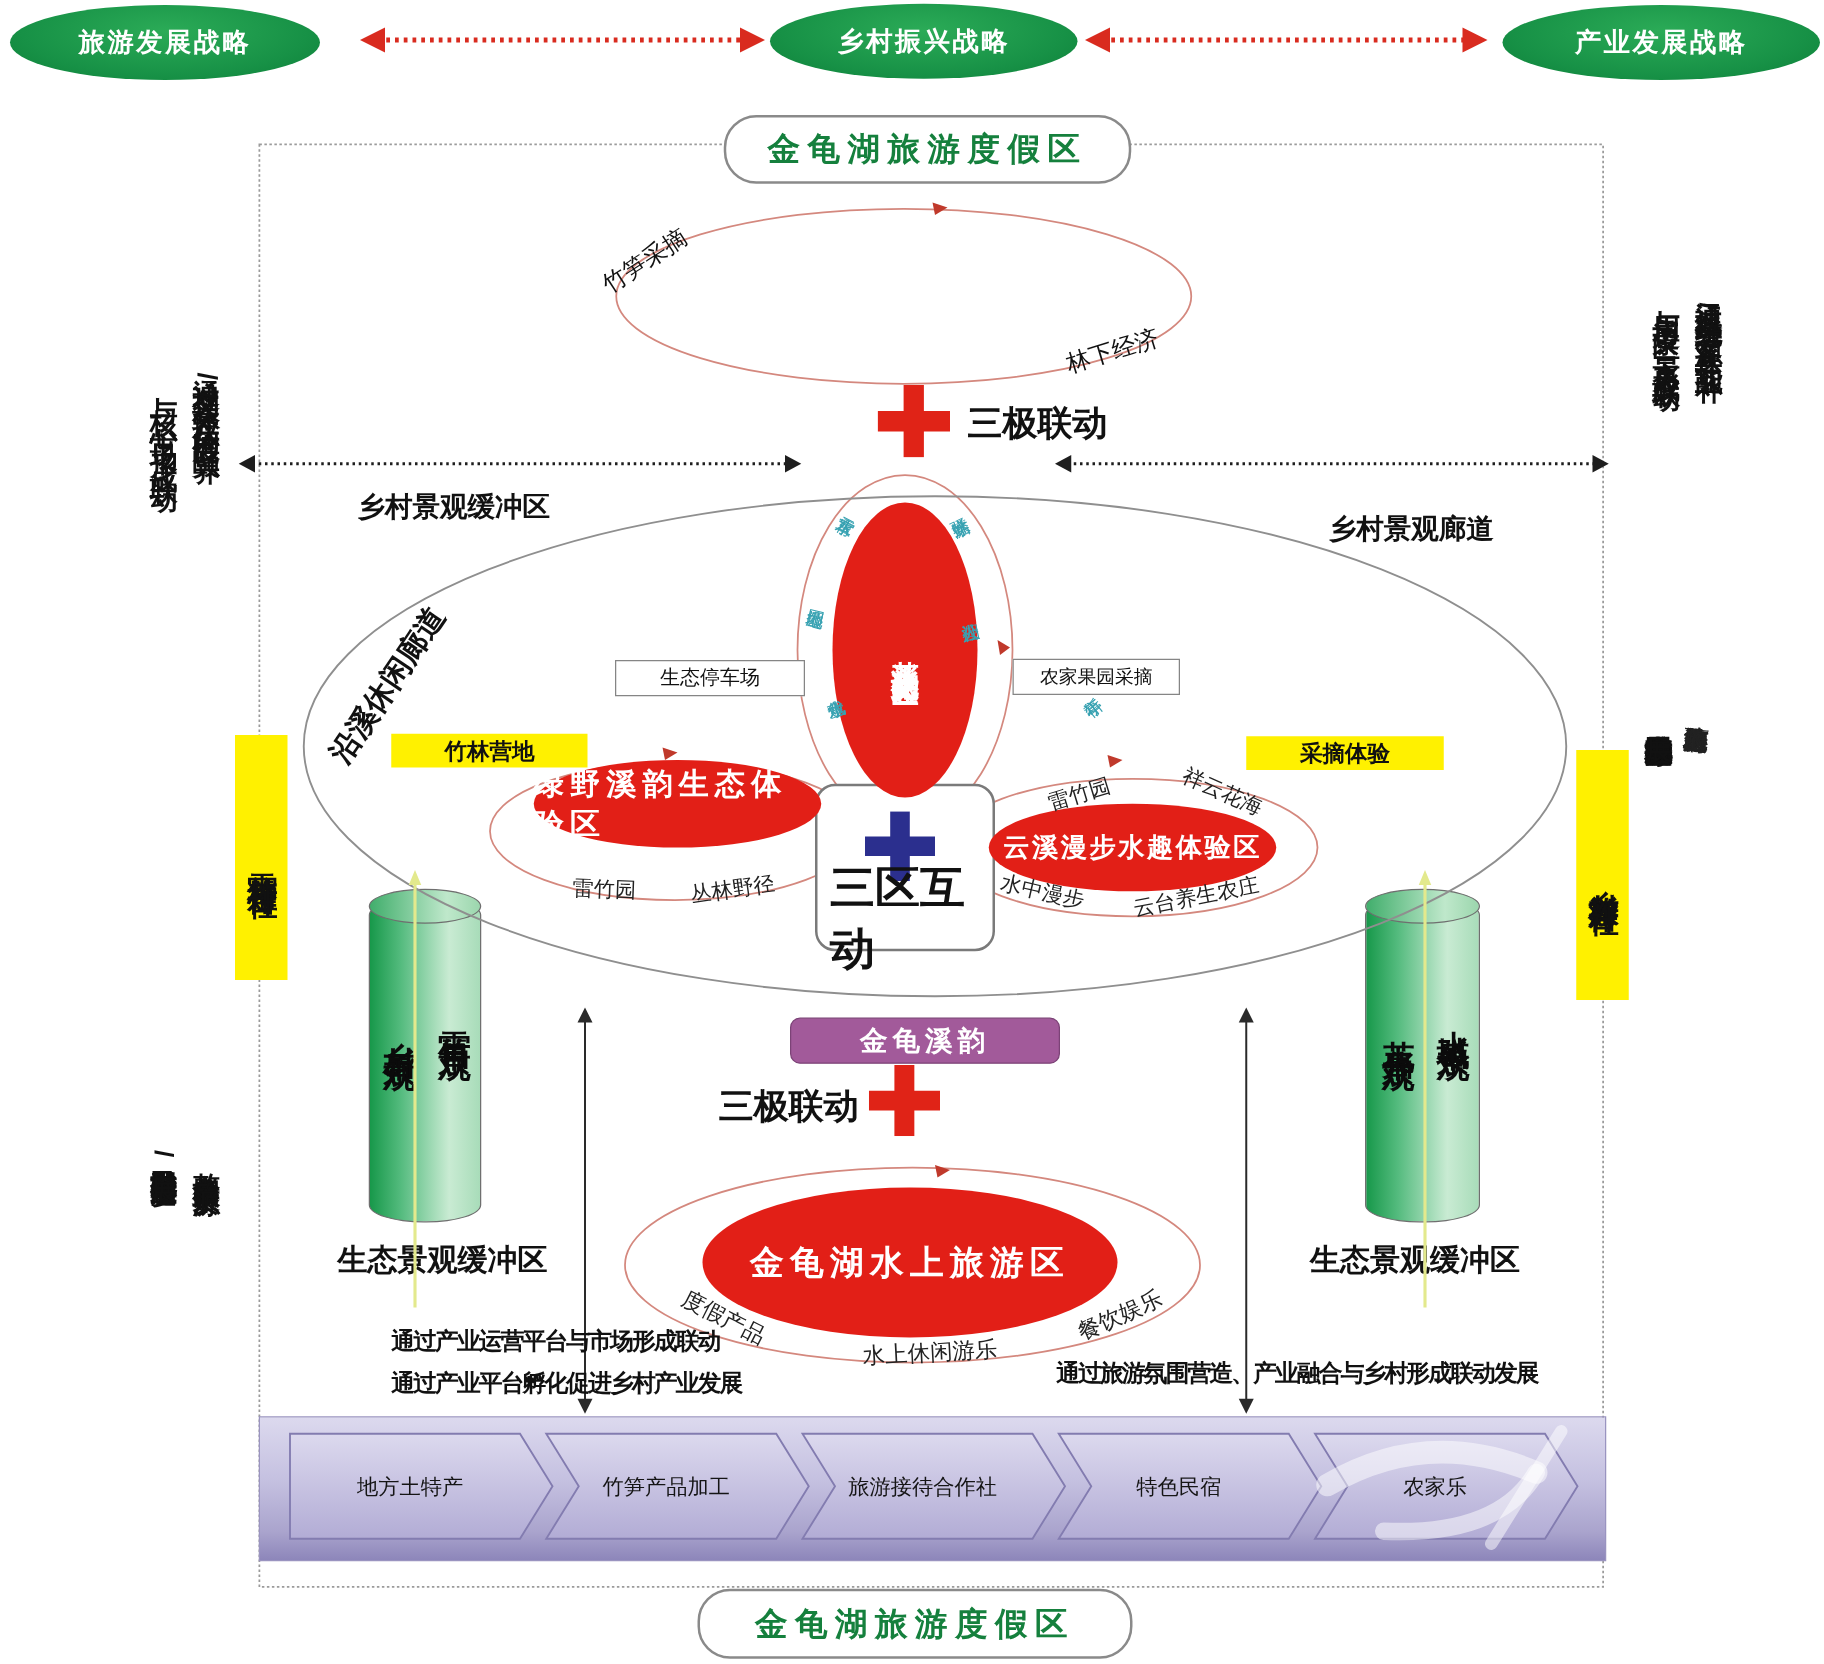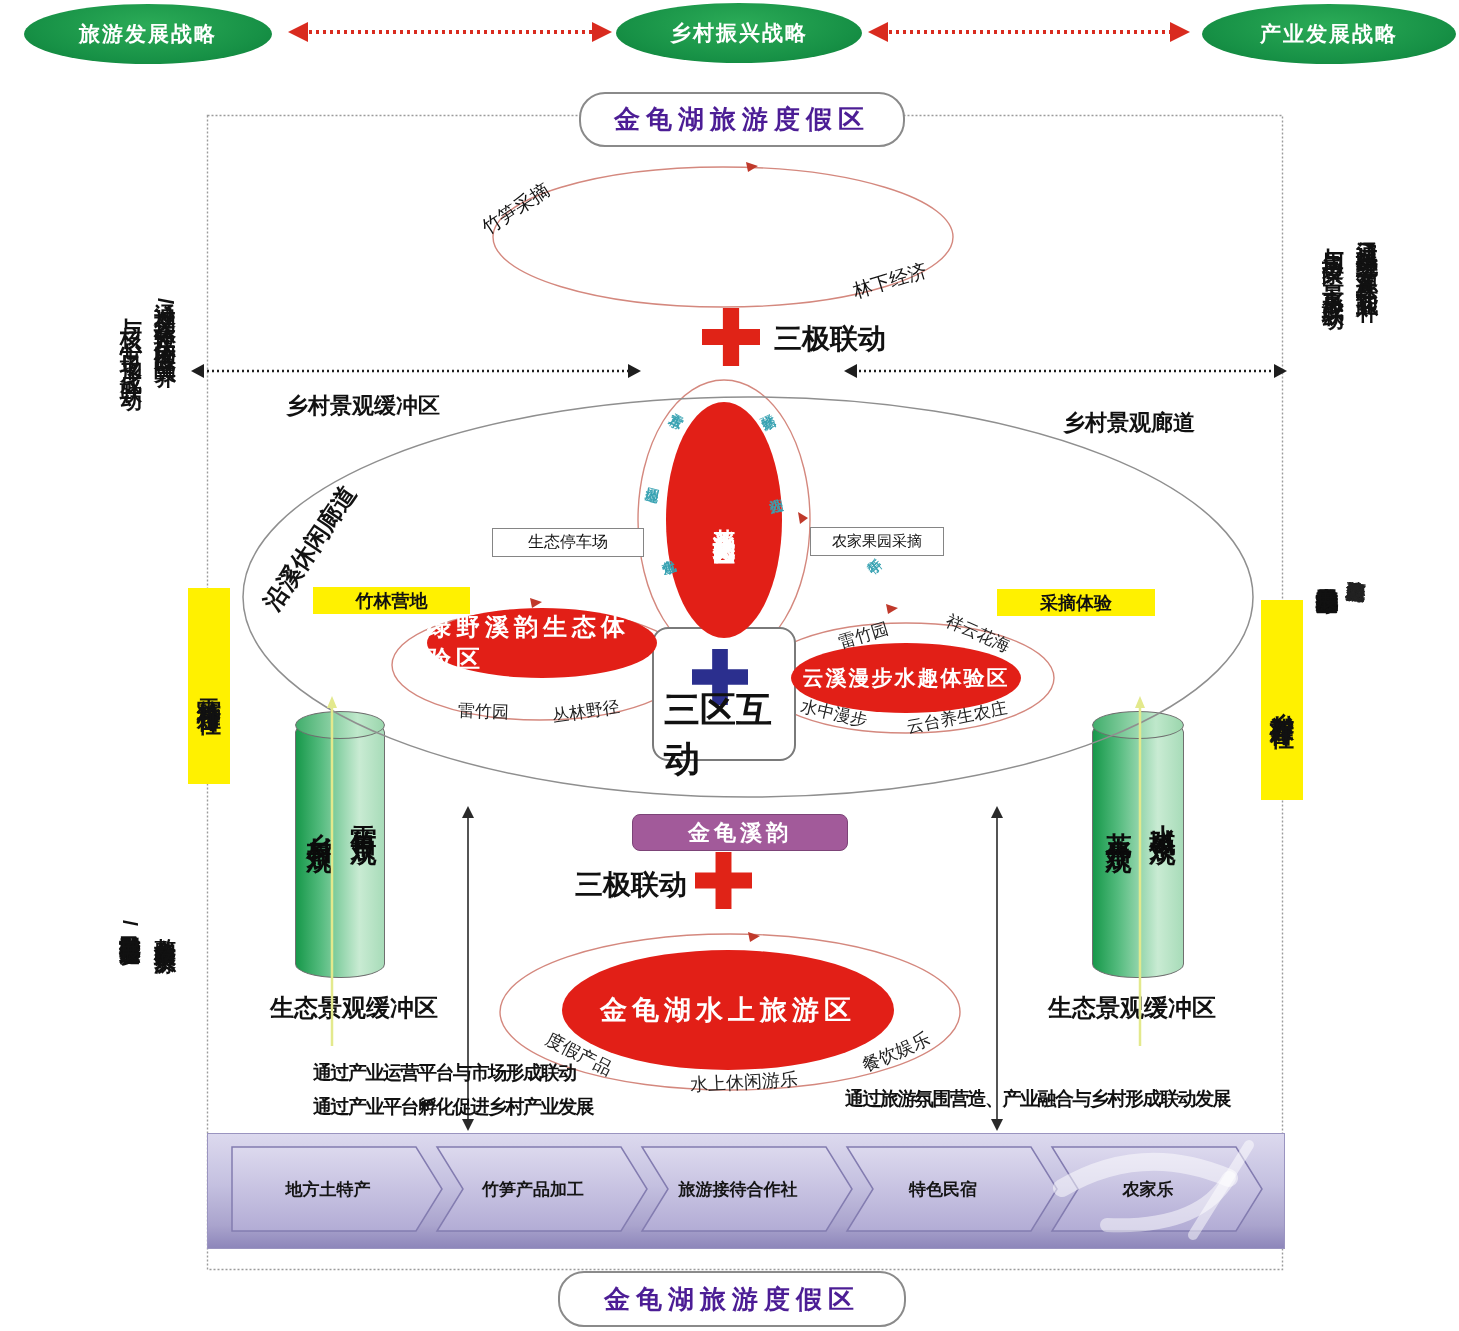--- a/index.html
+++ b/index.html
@@ -1,42 +1,42 @@
 <!DOCTYPE html>
 <html><head>
 <meta charset="utf-8">
 <style>
   html,body{margin:0;padding:0;background:#fff;font-family:"Liberation Sans","DejaVu Sans",sans-serif;color:#111;}
   #canvas{position:relative;width:1459px;height:1331px;background:#fff;overflow:hidden;}
   .abs{position:absolute;}
   svg.layer{position:absolute;left:0;top:0;pointer-events:none;}
   .green-ellipse{border-radius:50%;background:radial-gradient(ellipse at 50% 35%,#2bab57 0%,#179146 65%,#0d7f38 100%);
     color:#fff;font-weight:700;font-size:21px;letter-spacing:2px;display:flex;align-items:center;justify-content:center;z-index:1;}
-  .title-box{background:#fff;border:2px solid #8a8a8a;border-radius:26px;color:#4c1d95;font-weight:700;font-size:26px;
+  .title-box{background:#fff;border:2px solid #8a8a8a;border-radius:26px;color:#15803d;font-weight:700;font-size:26px;
     letter-spacing:6px;display:flex;align-items:center;justify-content:center;z-index:3;}
   .red-ellipse{border-radius:50%;background:#e21f17;color:#fff;font-weight:700;display:flex;align-items:center;justify-content:center;z-index:3;}
   .whitebox{background:#fff;border:1px solid #858585;display:flex;align-items:center;justify-content:center;font-size:16px;z-index:2;}
   .yellowbox{background:#fff100;display:flex;align-items:center;justify-content:center;font-size:18px;font-weight:600;z-index:2;}
   .cross{clip-path:polygon(36% 0,64% 0,64% 36%,100% 36%,100% 64%,64% 64%,64% 100%,36% 100%,36% 64%,0 64%,0 36%,36% 36%);z-index:3;}
   .rot{white-space:nowrap;z-index:3;}
   .zlabel{white-space:nowrap;font-size:17px;color:#222;z-index:3;}
   .teal{color:#38a2b2;font-size:14px;writing-mode:vertical-rl;white-space:nowrap;z-index:3;font-weight:500;}
   .sidenote{writing-mode:vertical-rl;font-weight:700;font-size:22px;white-space:nowrap;z-index:3;}
   .coop{background:#fff100;writing-mode:vertical-rl;font-weight:700;font-size:24px;letter-spacing:2px;
     display:flex;align-items:center;justify-content:center;z-index:2;}
   .cyl{border:1px solid #6f6f6f;border-radius:44px/14px;z-index:1;
     background:linear-gradient(90deg,#17984a 0%,#54bb7e 28%,#c9ebd3 72%,#a8dcb9 100%);}
   .cyl::before{content:"";position:absolute;left:-1px;top:-8px;width:100%;height:26px;border:1px solid #6f6f6f;border-radius:50%;
     background:linear-gradient(90deg,#41ae6c 0%,#bfe8cb 70%,#9bd6ad 100%);}
   .cyltext{writing-mode:vertical-rl;font-weight:700;font-size:26px;letter-spacing:5px;white-space:nowrap;z-index:3;color:#0b0b0b;}
   .biglabel{white-space:nowrap;font-weight:600;font-size:23px;z-index:3;}
   .bnote{font-weight:700;font-size:19px;letter-spacing:-1.5px;white-space:nowrap;z-index:3;}
   .banner{border:1px solid #9a94c0;z-index:1;
     background:linear-gradient(180deg,#dcd9ee 0%,#c4c0e0 45%,#aaa4cd 80%,#8d86ba 100%);}
-  .chevlabel{white-space:nowrap;font-size:17px;color:#151515;z-index:3;text-align:center;font-weight:bold;}
+  .chevlabel{white-space:nowrap;font-size:17px;color:#151515;z-index:3;text-align:center;}
   .flexc{display:flex;align-items:center;justify-content:center;}
 </style>
 </head>
 <body>
 
 <div id="canvas">
 
   <svg class="layer" width="1459" height="1331" style="z-index:0">
 
     <rect x="207.5" y="115.5" width="1075" height="1154" fill="none" stroke="#9b9b9b" stroke-width="1.4" stroke-dasharray="2 2"></rect>
@@ -83,21 +83,21 @@
       <line x1="997" y1="812" x2="997" y2="1126"></line>
     </g>
     <g fill="#2a2a2a">
       <polygon points="468,806 462,818 474,818"></polygon>
         <polygon points="468,1131 462,1119 474,1119"></polygon>
       <polygon points="997,806 991,818 1003,818"></polygon>
         <polygon points="997,1131 991,1119 1003,1119"></polygon>
     </g>
   </svg>
 
-  <div class="abs green-ellipse" style="left:24px;top:4px;width:248px;height:60px">
+  <div class="abs green-ellipse" style="left:8px;top:4px;width:248px;height:60px">
     <span>旅游发展战略</span>
     </div>
   <div class="abs green-ellipse" style="left:616px;top:3px;width:246px;height:60px">
     <span>乡村振兴战略</span>
     </div>
   <div class="abs green-ellipse" style="left:1202px;top:4px;width:254px;height:60px">
     <span>产业发展战略</span>
     </div>
 
   <div class="abs title-box" style="left:579px;top:92px;width:322px;height:51px">金龟湖旅游度假区</div>

